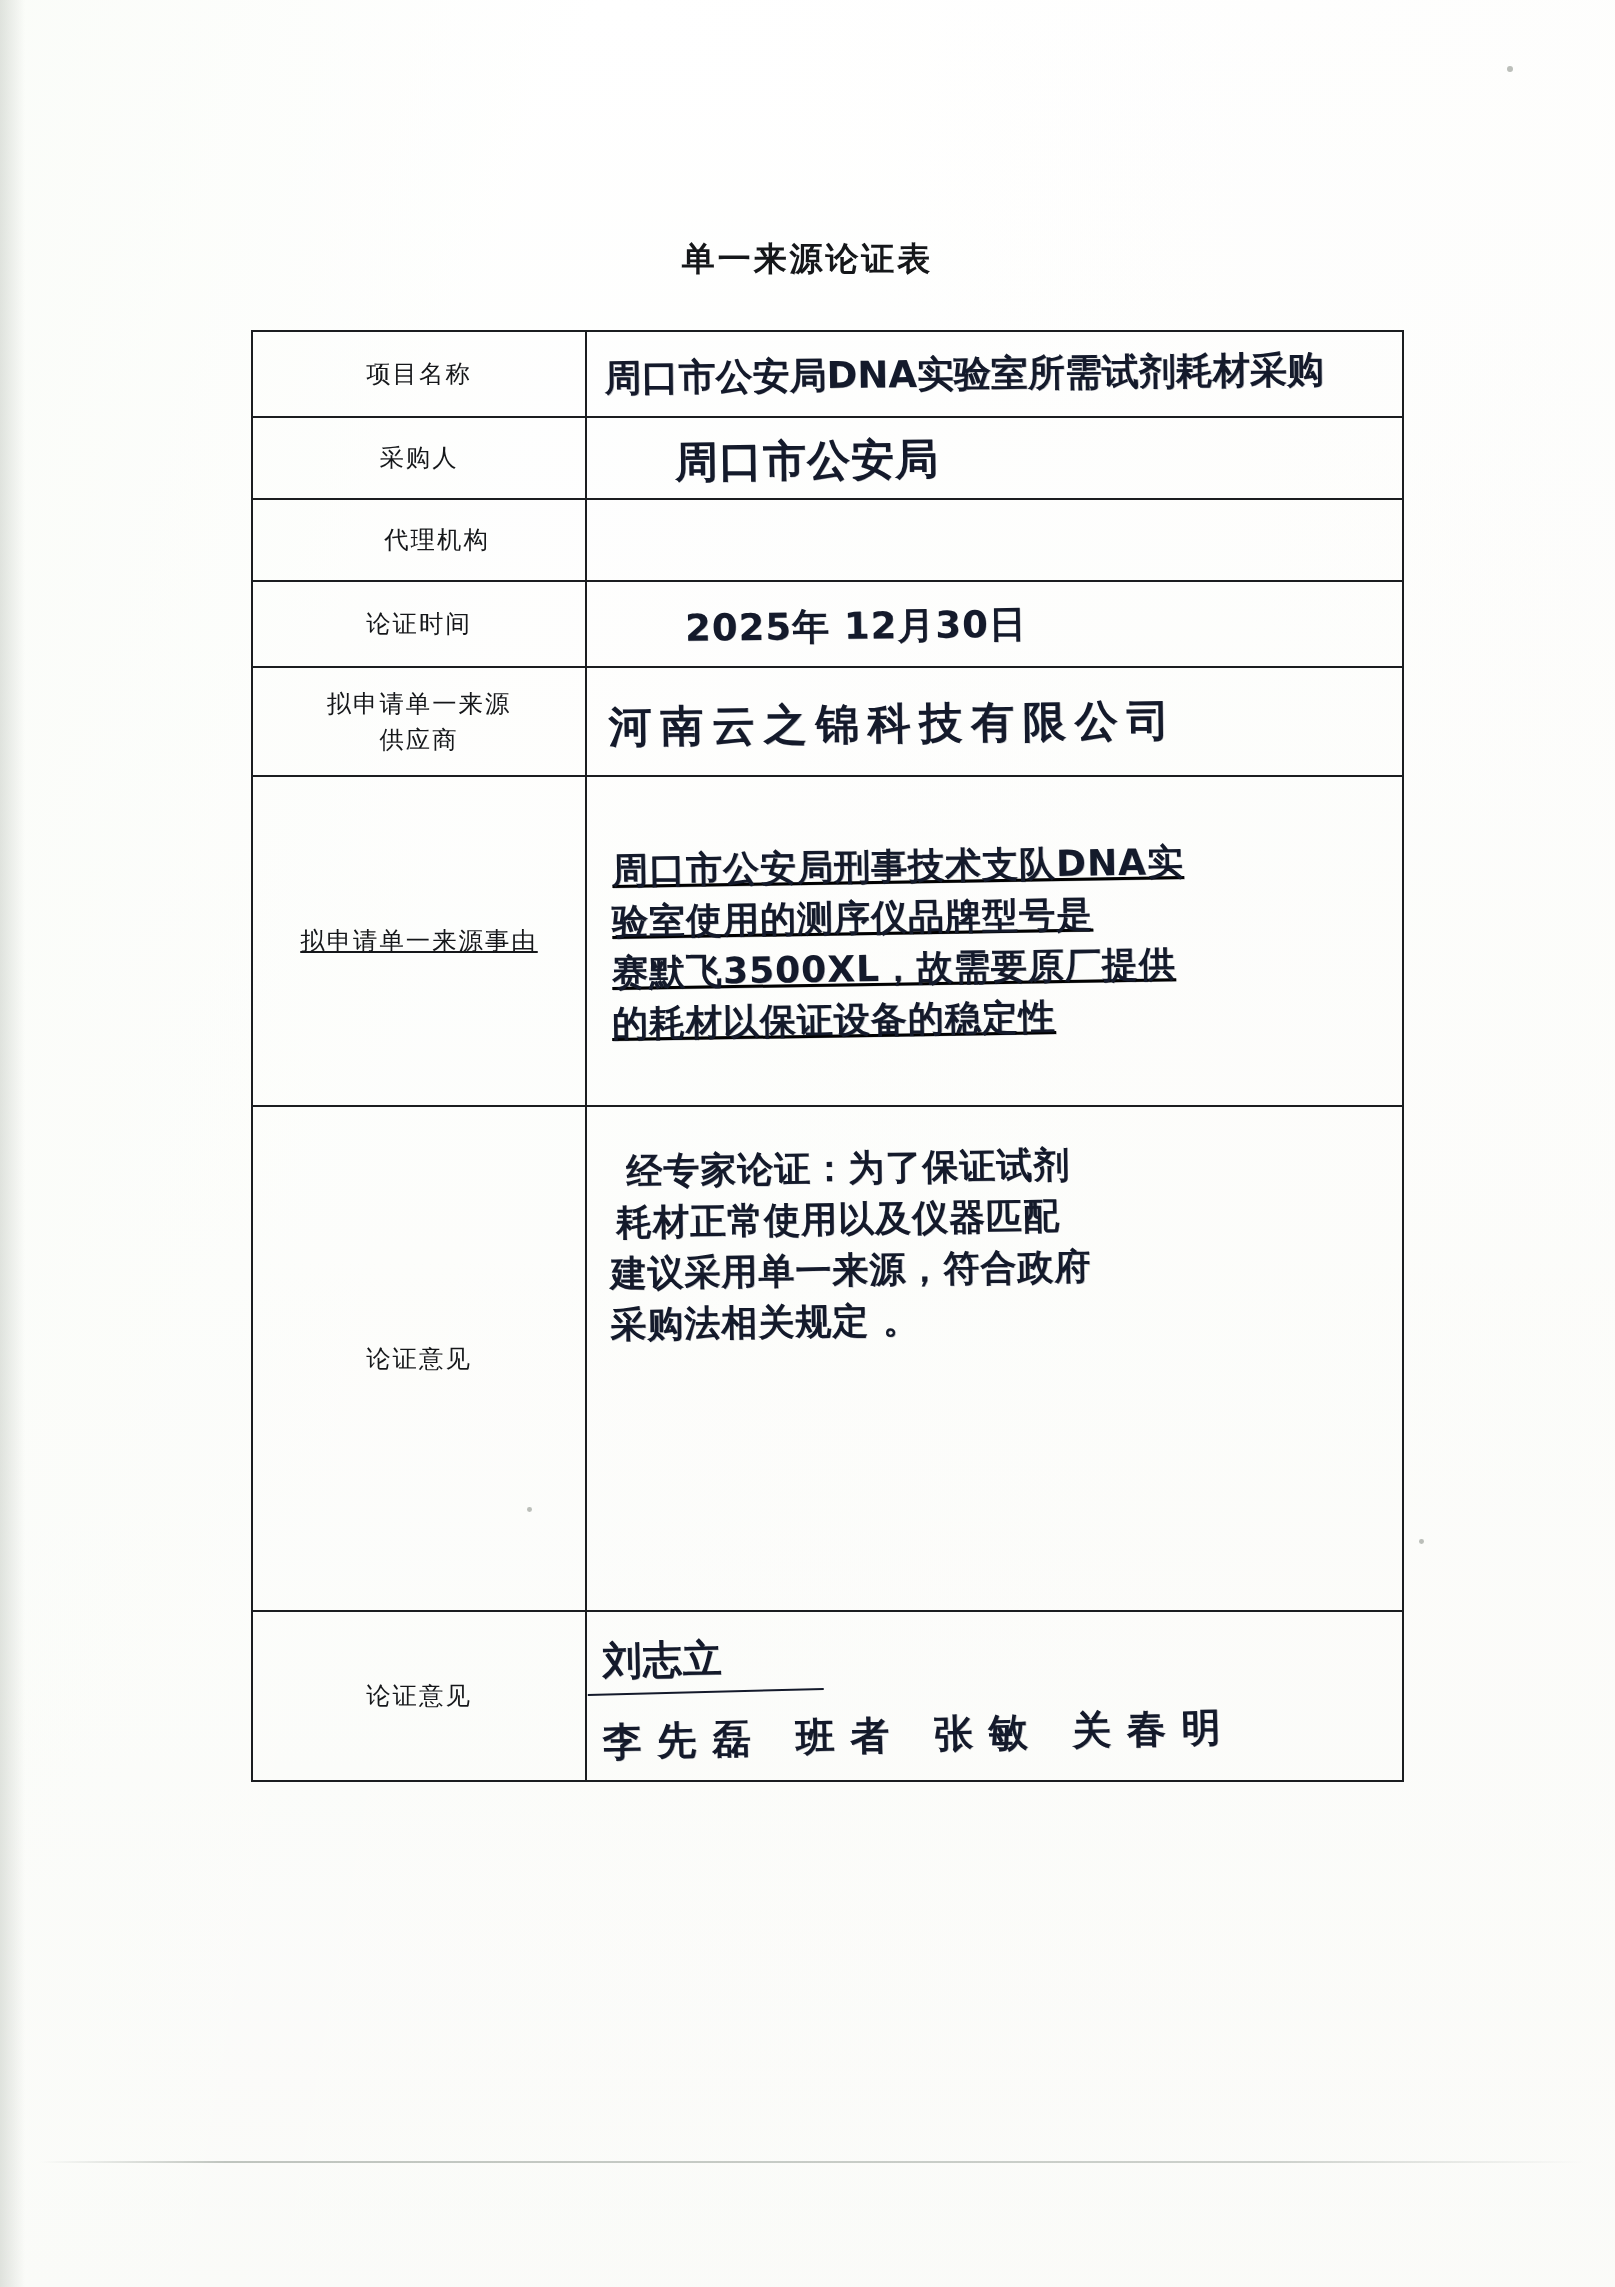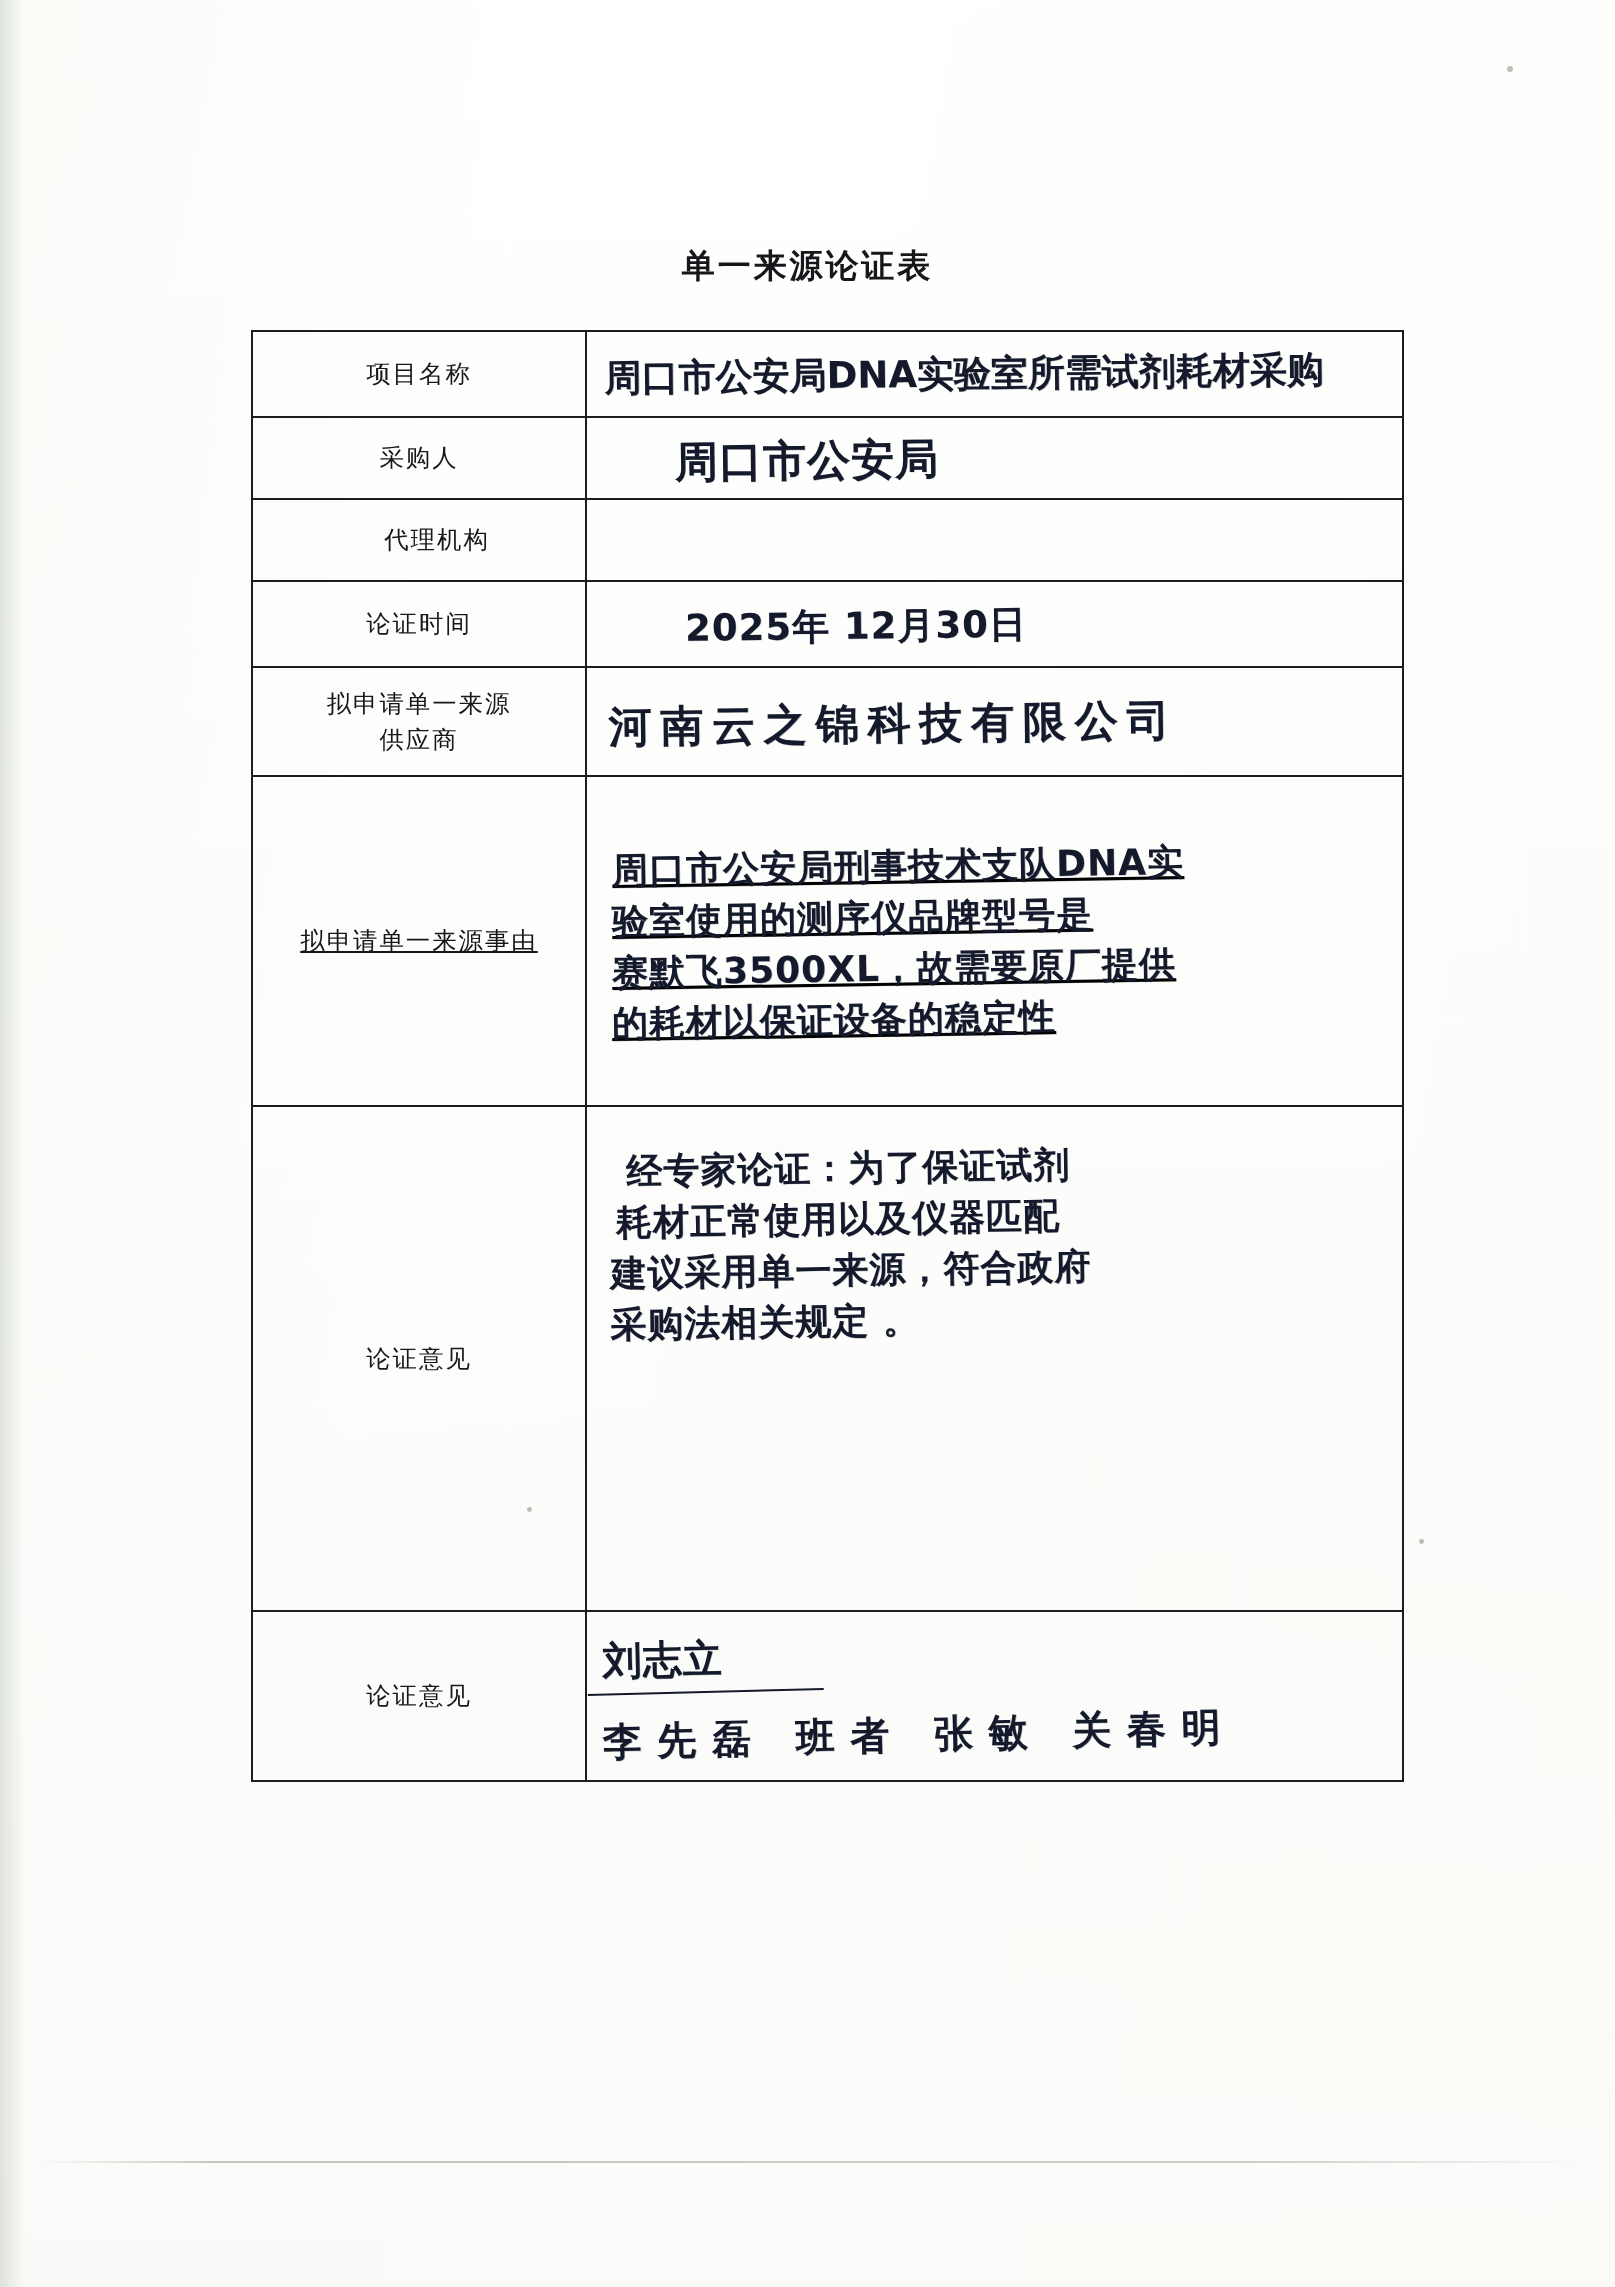--- a/index.html
+++ b/index.html
@@ -46,21 +46,21 @@
   .speck {
     position: absolute;
     background: #7a7f78;
     border-radius: 50%;
     opacity: .5;
     pointer-events: none;
   }
 
   .doc-title {
     position: absolute;
-    top: 244px;
+    top: 237px;
     left: 0;
     width: 100%;
     text-align: center;
     font-size: 33px;
     letter-spacing: 2.9px;
     color: #15171a;
     font-family: "Liberation Sans", sans-serif;
     font-weight: 600;
   }
 

